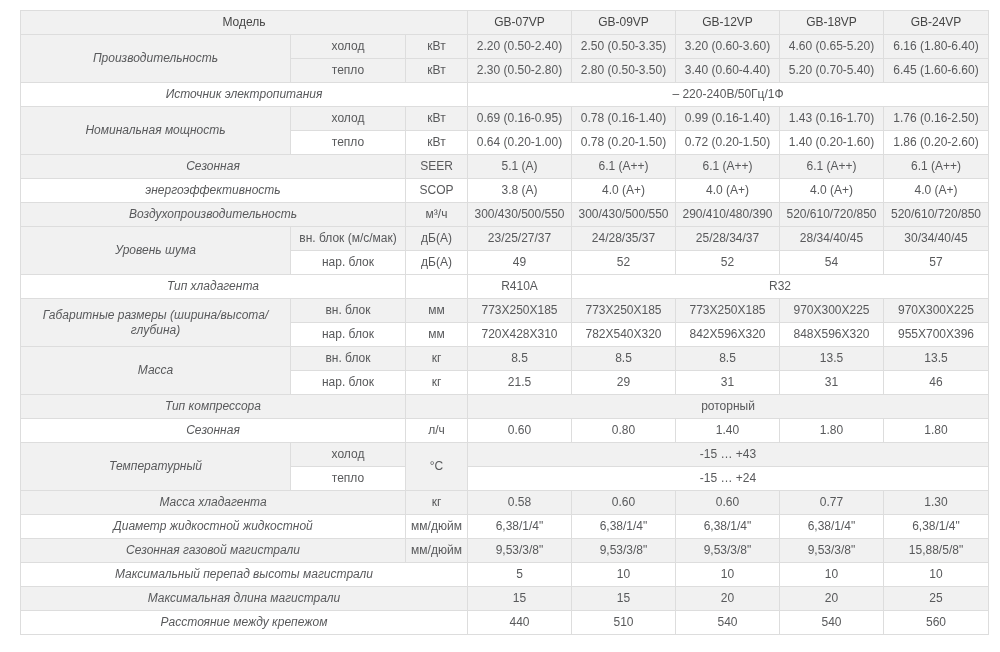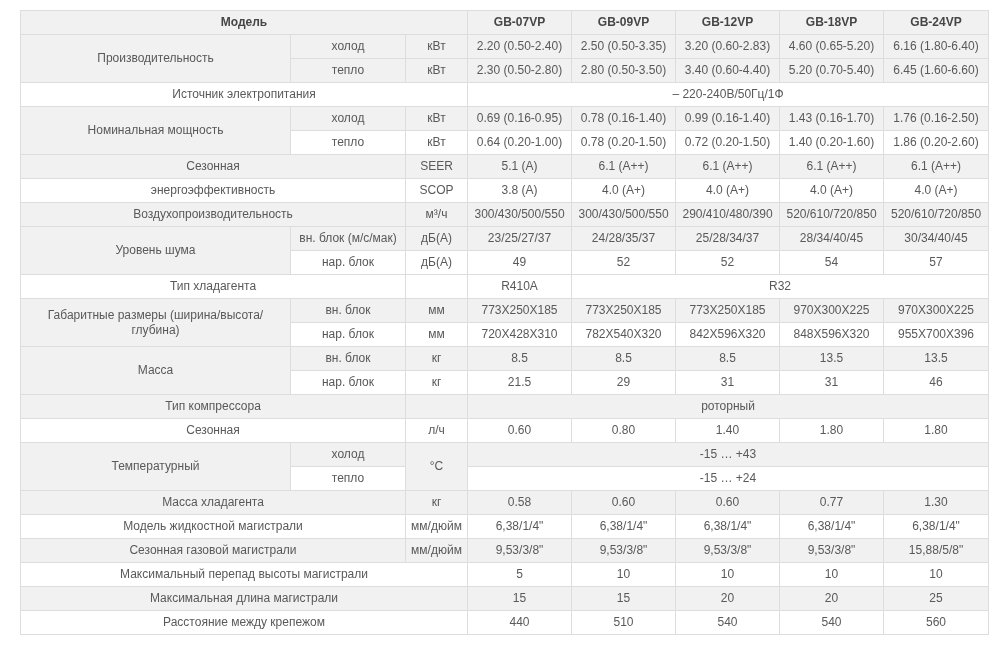--- a/index.html
+++ b/index.html
@@ -1,22 +1,22 @@
 <!DOCTYPE html>
 <html><head>
 <meta charset="utf-8">
 <style>
   html,body{margin:0;padding:0;background:#ffffff;}
   body{font-family:"Liberation Sans","DejaVu Sans",sans-serif;width:1000px;height:652px;overflow:hidden;}
   .wrap{margin:10px 12px 0 20px;}
   table{border-collapse:collapse;table-layout:fixed;width:968px;font-size:12px;color:#58595b;}
   th,td{border:1px solid #dddddd;text-align:center;vertical-align:middle;padding:4px 4px;line-height:15px;background:#ffffff;font-weight:normal;word-wrap:break-word;}
   tr.shaded th, tr.shaded td{background:#f1f1f1;}
-  .k-h{font-weight:700;color:#464646;}
-  .k-l{color:#58595b;}
+  .k-h{font-weight:400;color:#464646;}
+  .k-l{color:#58595b;font-style:italic;}
   col.c-label{width:270px;}
   col.c-sub{width:115px;}
   col.c-unit{width:62px;}
   col.c-data{width:104px;}
   col.c-data-last{width:105px;}
 </style>
 </head>
 <body>
 
 <div class="wrap">
@@ -39,21 +39,21 @@
           <th class="k-h">GB-12VP</th>
           <th class="k-h">GB-18VP</th>
           <th class="k-h">GB-24VP</th>
         </tr>
         <tr class="shaded">
           <td rowspan="2" class="k-l">Производительность</td>
           <td class="k-s">холод</td>
           <td class="k-u">кВт</td>
           <td>2.20 (0.50-2.40)</td>
           <td>2.50 (0.50-3.35)</td>
-          <td>3.20 (0.60-2.83)</td>
+          <td>3.20 (0.60-3.60)</td>
           <td>4.60 (0.65-5.20)</td>
           <td>6.16 (1.80-6.40)</td>
         </tr>
         <tr class="shaded">
           <td class="k-s">тепло</td>
           <td class="k-u">кВт</td>
           <td>2.30 (0.50-2.80)</td>
           <td>2.80 (0.50-3.50)</td>
           <td>3.40 (0.60-4.40)</td>
           <td>5.20 (0.70-5.40)</td>
@@ -199,21 +199,21 @@
         <tr class="shaded">
           <td colspan="2" class="k-l">Масса хладагента</td>
           <td class="k-u">кг</td>
           <td>0.58</td>
           <td>0.60</td>
           <td>0.60</td>
           <td>0.77</td>
           <td>1.30</td>
         </tr>
         <tr>
-          <td colspan="2" class="k-l">Модель жидкостной магистрали</td>
+          <td colspan="2" class="k-l">Диаметр жидкостной жидкостной</td>
           <td class="k-u">мм/дюйм</td>
           <td>6,38/1/4"</td>
           <td>6,38/1/4"</td>
           <td>6,38/1/4"</td>
           <td>6,38/1/4"</td>
           <td>6,38/1/4"</td>
         </tr>
         <tr class="shaded">
           <td colspan="2" class="k-l">Сезонная газовой магистрали</td>
           <td class="k-u">мм/дюйм</td>

